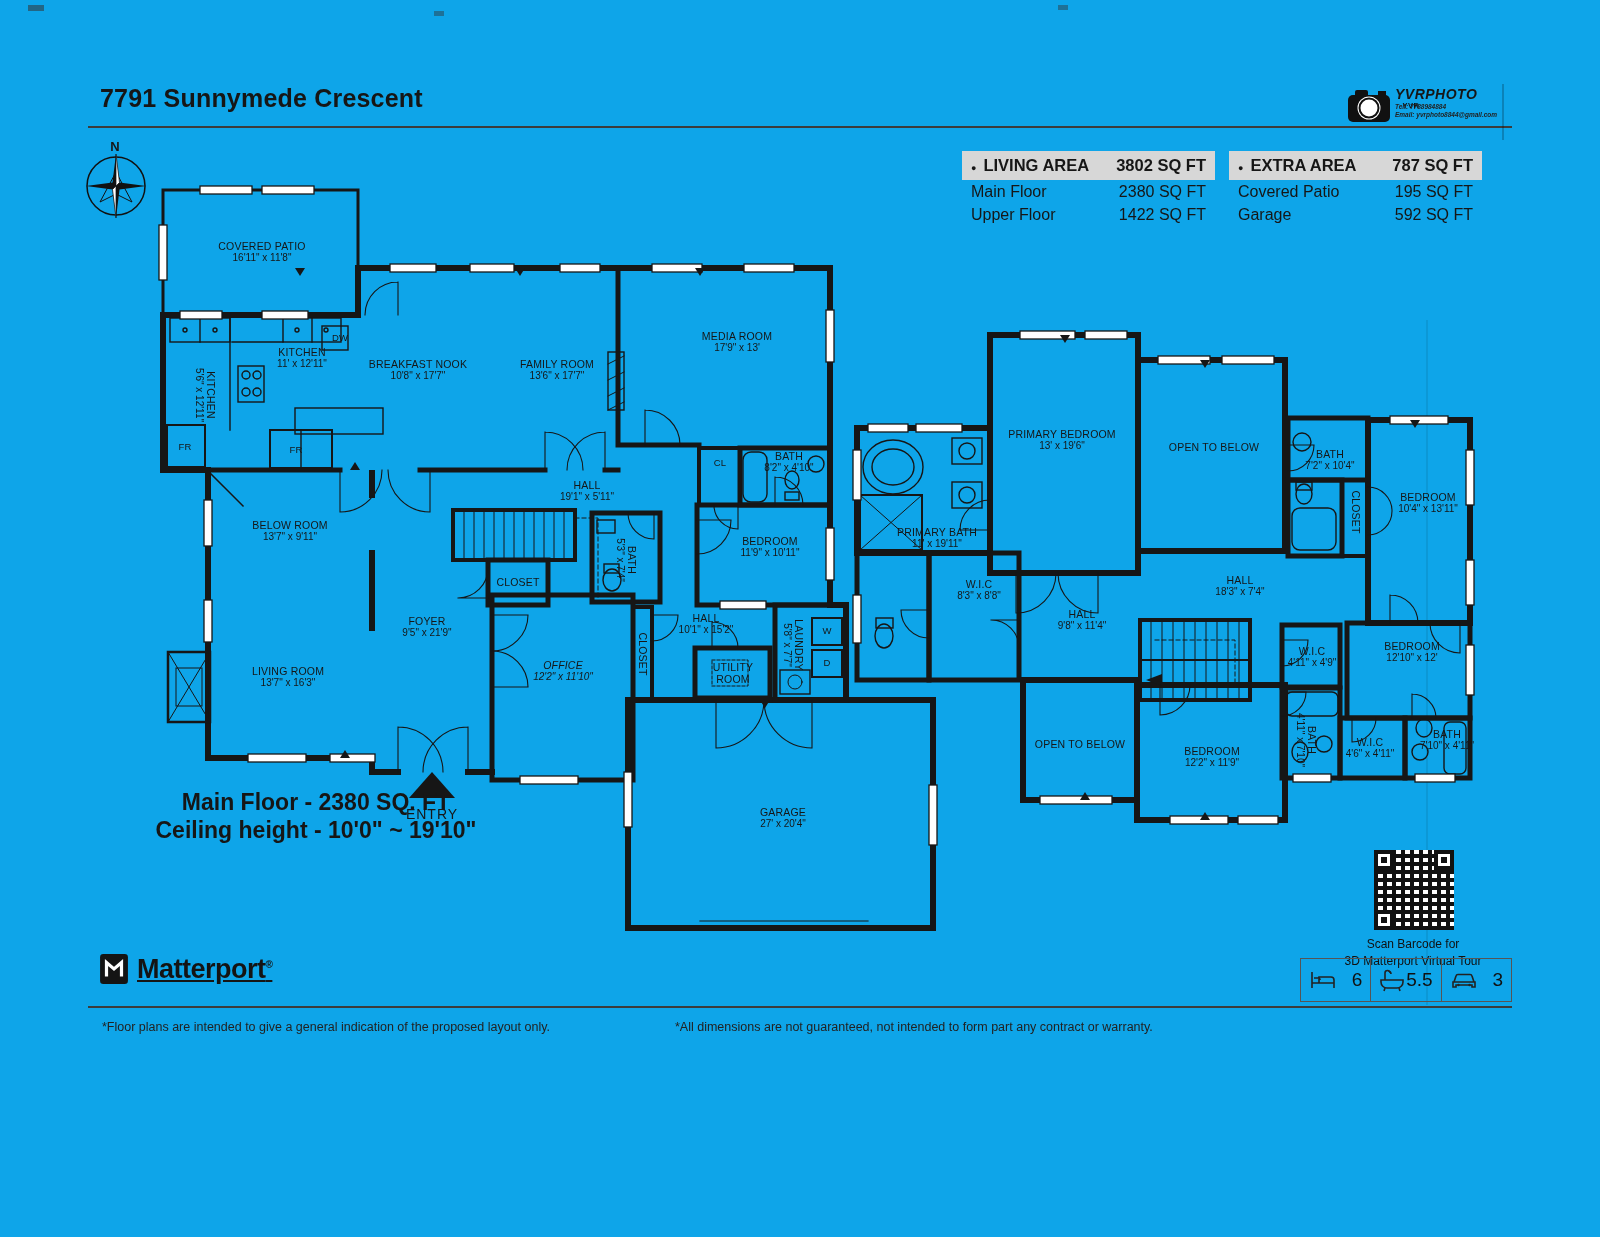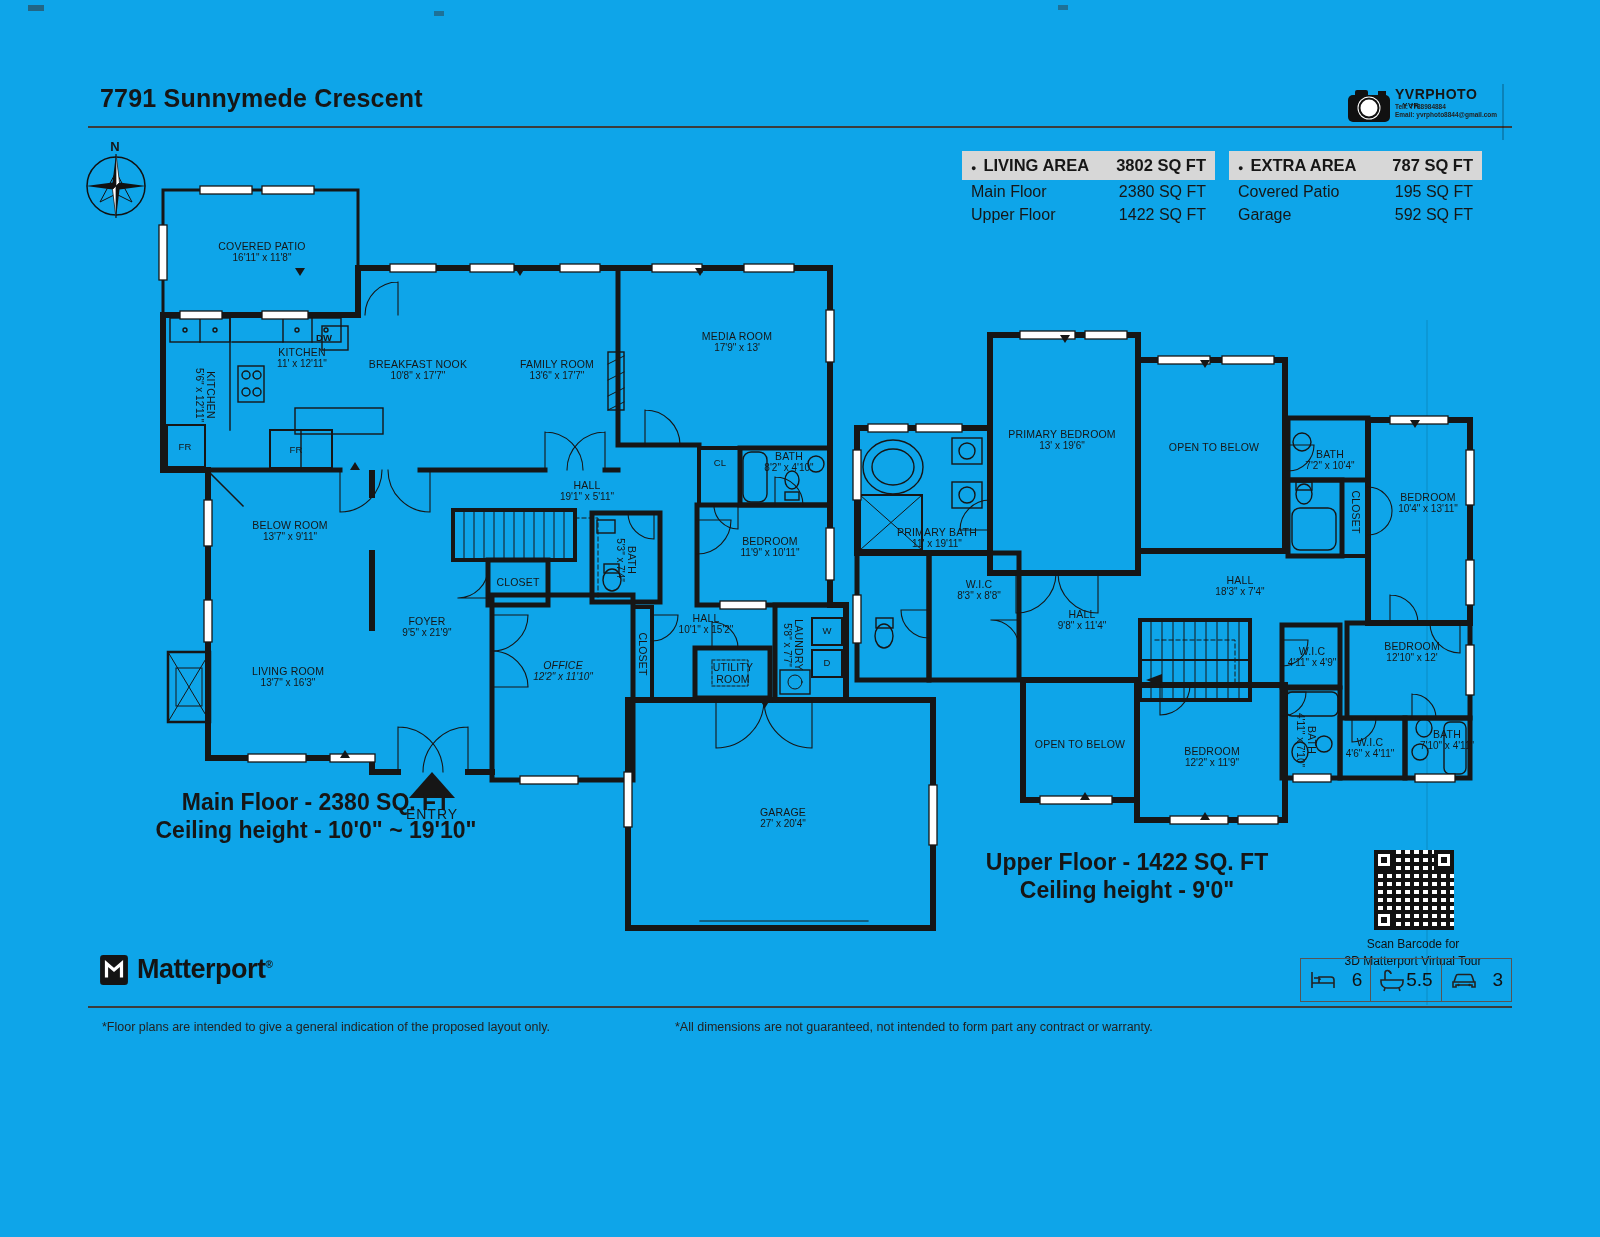--- a/index.html
+++ b/index.html
@@ -6,21 +6,21 @@
   .sheet{position:relative;width:1600px;height:1237px;background:#0ea5e9;overflow:hidden;
          font-family:"Liberation Sans",sans-serif;color:#161616;}
   .abs{position:absolute;}
   .page-title{left:100px;top:84px;font-size:25px;font-weight:700;letter-spacing:.2px;}
   .rule{background:#3c3c3c;height:2px;}
   
   .vendor{left:1347px;top:86px;width:175px;height:48px;}
   .vendor .cam{position:absolute;left:0;top:2px;}
   .vendor .yvr-circ{position:absolute;left:11px;top:14px;width:22px;text-align:center;
         font-size:7.5px;font-weight:700;color:#111;letter-spacing:.5px;}
-  .vendor .vtxt{position:absolute;left:48px;top:0;}
+  .vendor .vtxt{position:absolute;left:48px;top:0;font-style:italic;}
   .vendor .brand{font-size:14px;font-weight:700;letter-spacing:.5px;}
   .vendor .small{font-size:6.5px;font-weight:700;color:#222;margin-top:1px;}
   
   .atable{width:253px;}
   .atable .hd{background:#d7d7d7;display:flex;justify-content:space-between;align-items:center;
       font-weight:700;font-size:16.5px;padding:5px 9px;}
   .atable .hd .bl{font-size:9px;margin-right:7px;}
   .atable .rw{display:flex;justify-content:space-between;font-size:16px;padding:3px 9px 2px 9px;}
   
   .rl{position:absolute;transform:translate(-50%,-50%);text-align:center;line-height:1.18;white-space:nowrap;}
@@ -34,21 +34,21 @@
   
   .qr{left:1370px;top:846px;width:88px;height:88px;padding:4px;box-sizing:border-box;}
   .qr .mod{position:relative;width:100%;height:100%;
      background-image:
        repeating-linear-gradient(0deg,#111 0 4px,transparent 4px 8px),
        repeating-linear-gradient(90deg,#111 0 4px,#fff 4px 9px);}
   .finder{position:absolute;width:20px;height:20px;background:#fff;border:4px solid #111;box-sizing:border-box;}
   .finder:after{content:"";position:absolute;left:3px;top:3px;width:6px;height:6px;background:#111;}
   .qr-cap{position:absolute;transform:translateX(-50%);text-align:center;font-size:12px;line-height:17px;color:#111;white-space:nowrap;}
   
-  .mp{left:100px;top:954px;display:flex;align-items:center;gap:9px;}
+  .mp{left:100px;top:954px;display:flex;gap:9px;text-decoration:underline;}
   .mp .word{font-size:27px;font-weight:700;letter-spacing:-.5px;color:#141414;}
   .mp sup{font-size:10px;}
   
   .sumbox{left:1300px;top:958px;width:212px;height:44px;border:1.5px solid #555;box-sizing:border-box;display:flex;}
   .sumbox .cell{flex:1;display:flex;align-items:center;justify-content:space-between;padding:0 8px;border-left:1.5px solid #555;}
   .sumbox .cell:first-child{border-left:none;}
   .sumbox .num{font-size:19px;color:#111;}
   .disc{position:absolute;font-size:12.5px;color:#222;}
   .compass-n{position:absolute;left:103px;top:139px;width:24px;text-align:center;font-size:13px;font-weight:700;}
 </style>
@@ -423,21 +423,21 @@
     </div>
   <div class="rl v" style="left:643px;top:654px;">
       <div class="n">CLOSET</div>
     </div>
   <div class="rl wrap" style="left:733px;top:673px;">
       <div class="n">UTILITY ROOM</div>
     </div>
   <div class="rl small" style="left:720px;top:463px;">
       <div class="n">CL</div>
     </div>
-  <div class="rl small" style="left:324px;top:338px;font-weight:bold;">
+  <div class="rl small" style="left:340px;top:338px;">
       <div class="n">DW</div>
     </div>
   <div class="rl small" style="left:185px;top:447px;">
       <div class="n">FR</div>
     </div>
   <div class="rl small" style="left:296px;top:450px;">
       <div class="n">FR</div>
     </div>
   <div class="rl small" style="left:827px;top:631px;">
       <div class="n">W</div>
@@ -505,24 +505,20 @@
       <div class="n">BATH</div>
       <div class="d">7'10" x 4'11"</div>
     </div>
   <div class="rl v" style="left:1356px;top:512px;">
       <div class="n">CLOSET</div>
     </div>
 
   <div class="cap" style="left:316px;top:788px;">
     <div>Main Floor - 2380 SQ. FT</div>
       <div>Ceiling height - 10'0" ~ 19'10"</div>
-  </div>
-  <div class="cap" style="left:1127px;top:848px;">
-    <div>Upper Floor - 1422 SQ. FT</div>
-      <div>Ceiling height - 9'0"</div>
   </div>
 
   <div class="abs qr">
     <div class="mod">
       <div class="finder" style="left:0;top:0;"></div>
       <div class="finder" style="right:0;top:0;"></div>
       <div class="finder" style="left:0;bottom:0;"></div>
     </div>
   </div>
   <div class="qr-cap" style="left:1413px;top:936px;">

